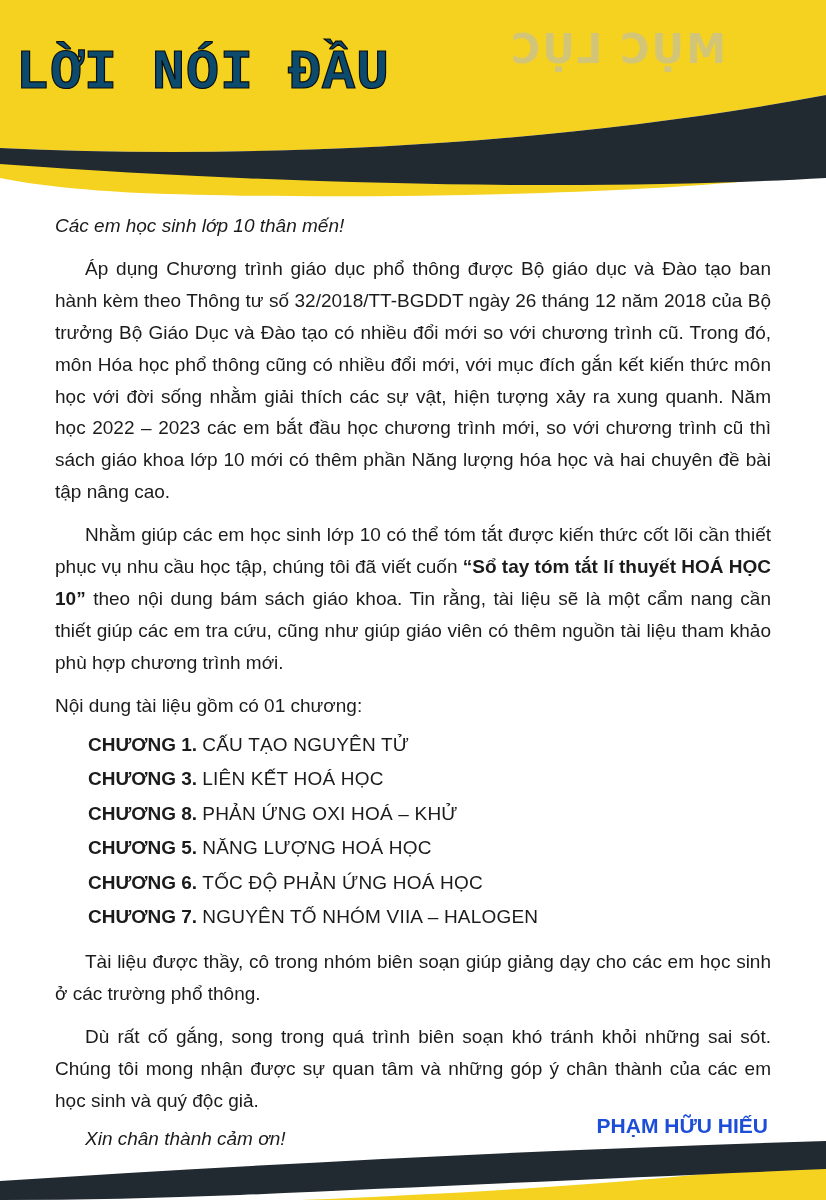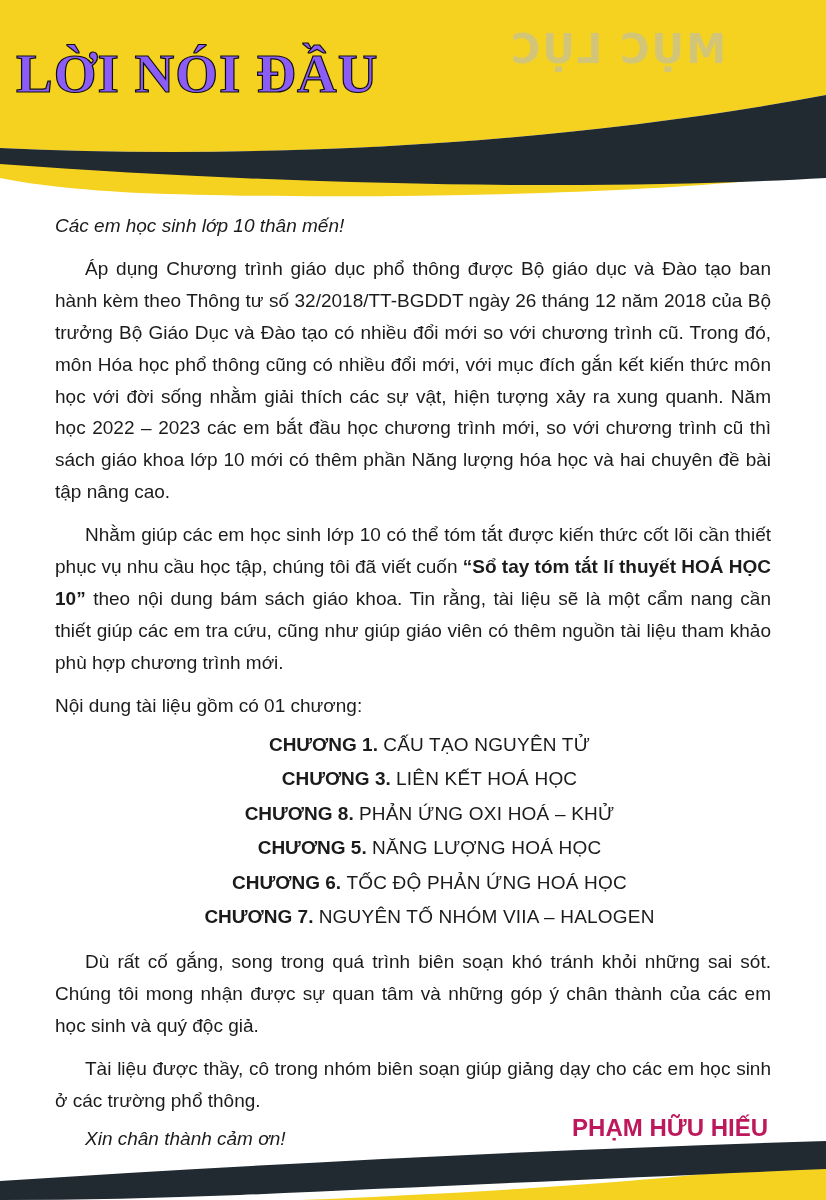--- a/index.html
+++ b/index.html
@@ -12,47 +12,47 @@
   .page {
     position:relative; width:826px; height:1200px;
     background:#ffffff; overflow:hidden;
   }
   .header-art, .footer-art { position:absolute; left:0; display:block; }
   .header-art { top:0; }
   .footer-art { bottom:0; }
   .page-title {
     position:absolute; top:42px; left:16px;
     font-size:55px; font-weight:900; letter-spacing:1px;
-    color:#8b5cf6;
-    font-family:Liberation Serif, serif;
+    color:#0c4a6e;
+    font-family:Liberation Mono, monospace;
     -webkit-text-stroke:1.2px #0d0d0d;
   }
   .watermark {
     position:absolute; top:26px; right:100px;
     transform:scale(-1,1);
     font-size:40px; font-weight:900; letter-spacing:2px;
     color:#b8bcc0; opacity:.55;
     font-family:"DejaVu Sans","Liberation Sans",sans-serif;
   }
   .content {
     position:absolute; top:210px; left:55px; width:716px;
     font-size:19px; line-height:1.68;
   }
   .greeting { font-style:italic; margin-bottom:7px; }
   p.body-par { text-align:justify; text-indent:30px; margin-bottom:6px;margin-top:11px; }
   p.no-indent { text-indent:0; }
   .bold-inline { font-weight:700; }
-  .chapter-list { margin:2px 0 0 0;text-align:center; }
+  .chapter-list { margin:2px 0 0 0; }
   .chapter-item { padding-left:33px; line-height:1.82; }
   .chapter-item .chapter-num { font-weight:700; }
   .chapter-item .chapter-title { font-weight:400; letter-spacing:.2px; }
   .closing-thanks { font-style:italic; text-indent:30px; margin-top:2px; }
   .author-name {
     position:absolute; top:1114px; right:58px;
-    font-size:24px; font-weight:700; color:#be185d;
+    font-size:21px; font-weight:700; color:#1d4ed8;
   }
 </style>
 </head>
 <body>
 
 <div class="page">
 
   <svg class="header-art" width="826" height="200" viewBox="0 0 826 200">
     <path d="M0,0 H826 V95 C560,145 260,160 0,148 Z" fill="#F5D21F"></path>
     <path d="M0,160 C300,183 560,188 760,180 C600,196 320,200 140,193 C80,190 35,185 0,178 Z" fill="#F5D21F"></path>
@@ -93,23 +93,23 @@
       <div class="chapter-item">
         <span class="chapter-num">CHƯƠNG 6.</span>
         <span class="chapter-title">TỐC ĐỘ PHẢN ỨNG HOÁ HỌC</span>
       </div>
       <div class="chapter-item">
         <span class="chapter-num">CHƯƠNG 7.</span>
         <span class="chapter-title">NGUYÊN TỐ NHÓM VIIA – HALOGEN</span>
       </div>
     </div>
 
+    <p class="body-par">Tài liệu được thầy, cô trong nhóm biên soạn giúp giảng dạy cho các em học sinh ở các trường phổ thông.</p>
+
     <p class="body-par">Dù rất cố gắng, song trong quá trình biên soạn khó tránh khỏi những sai sót. Chúng tôi mong nhận được sự quan tâm và những góp ý chân thành của các em học sinh và quý độc giả.</p>
-
-    <p class="body-par">Tài liệu được thầy, cô trong nhóm biên soạn giúp giảng dạy cho các em học sinh ở các trường phổ thông.</p>
 
     <p class="closing-thanks">Xin chân thành cảm ơn!</p>
 
   </div>
 
   <div class="author-name">PHẠM HỮU HIẾU</div>
 
   <svg class="footer-art" width="826" height="75" viewBox="0 0 826 75">
     <path d="M826,75 L300,75 C520,66 690,54 826,34 Z" fill="#F5D21F"></path>
     <path d="M0,75 L0,56 C280,38 560,24 826,16 L826,44 C640,52 420,62 240,70 C160,73 80,75 0,75 Z" fill="#212931"></path>

